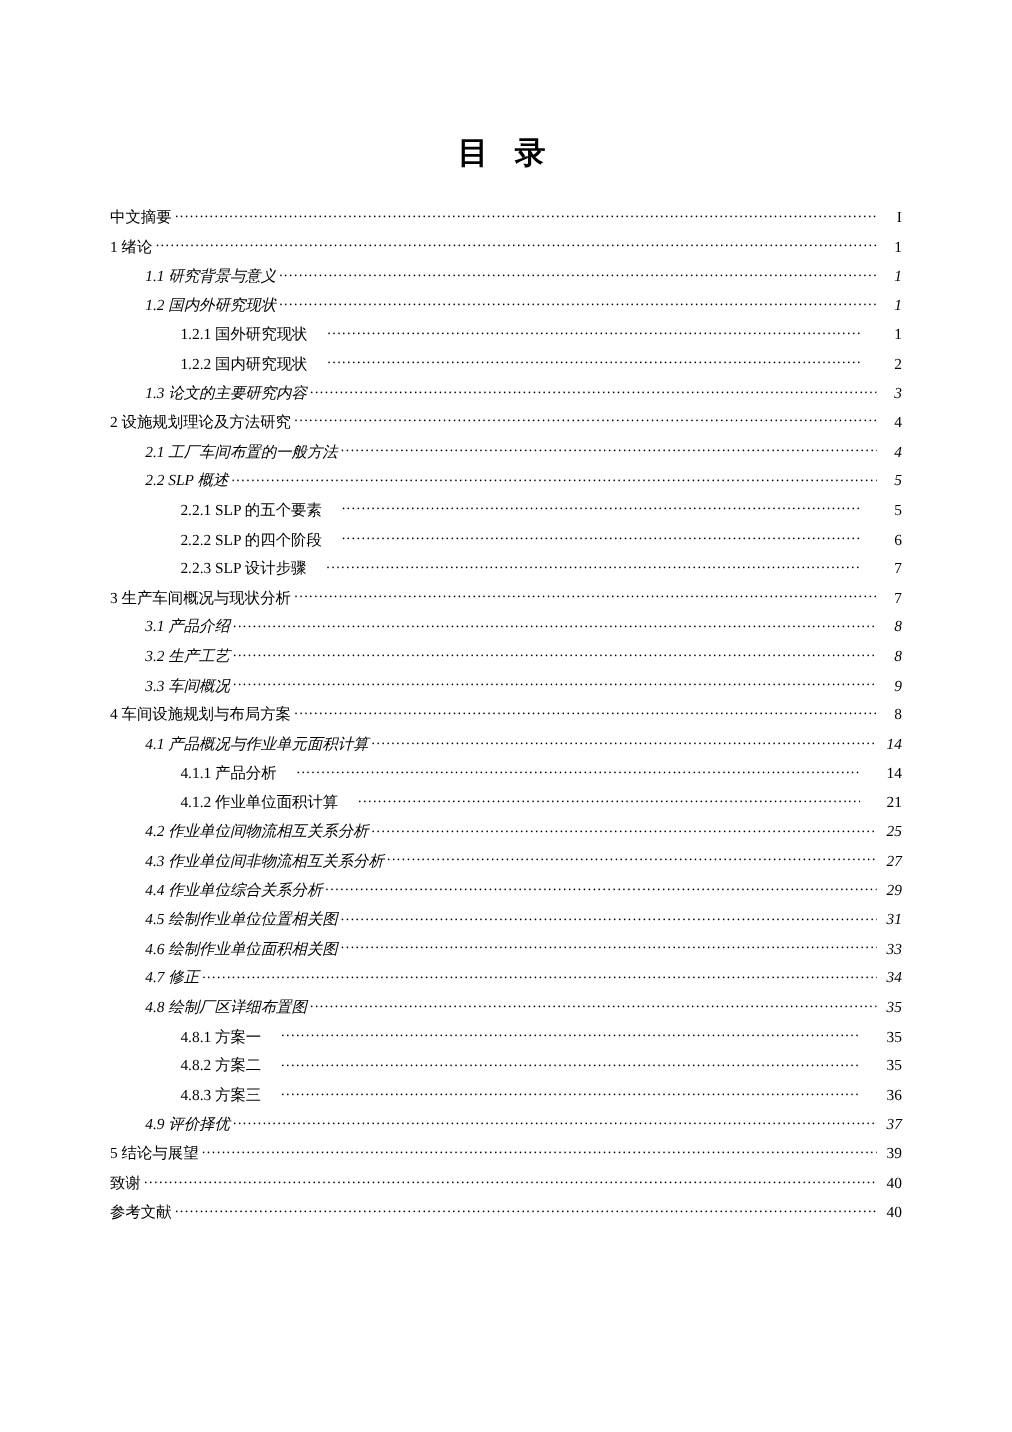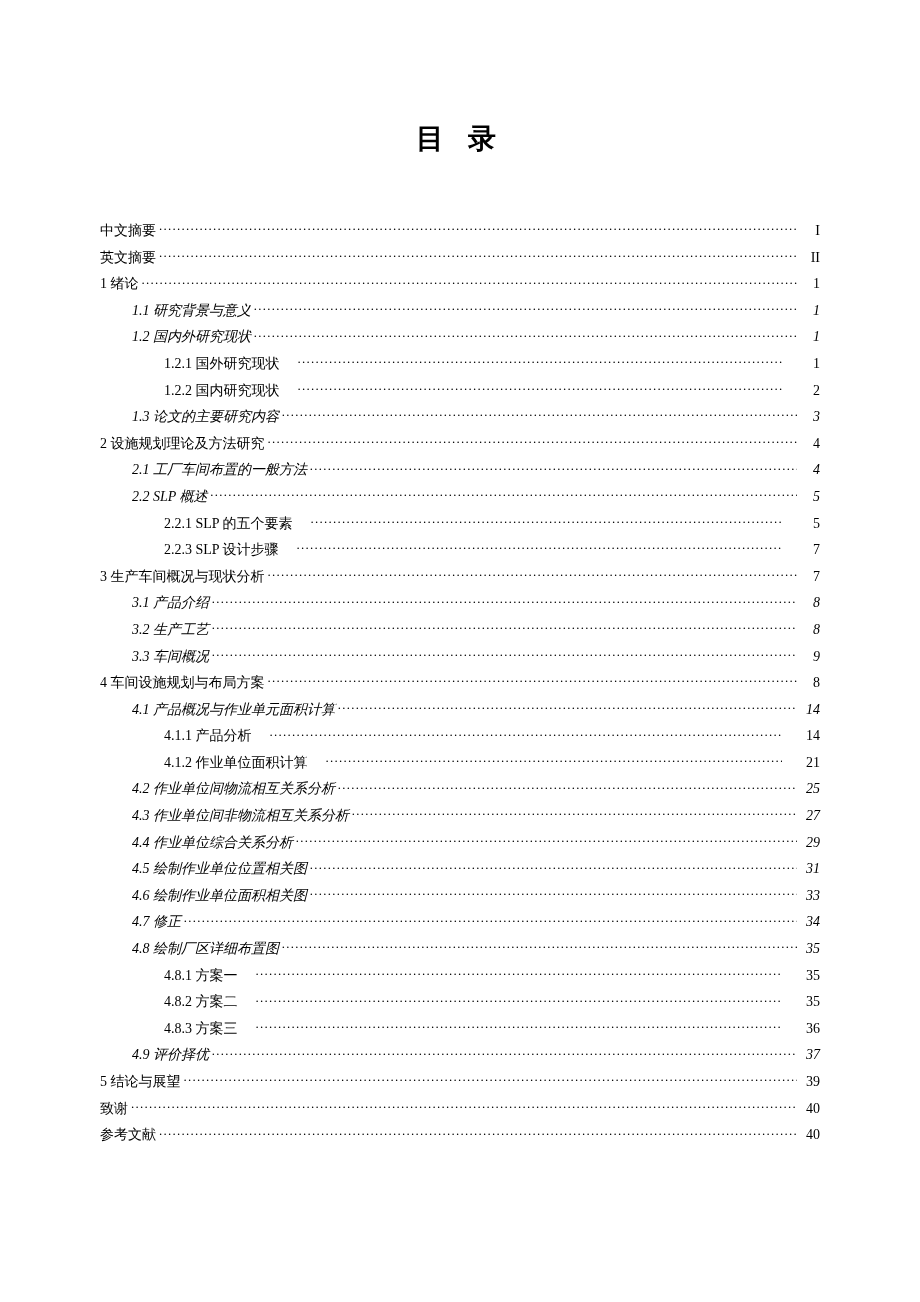--- a/index.html
+++ b/index.html
@@ -14,21 +14,21 @@
       height: 1302px;
       padding: 120px 100px 80px 100px;
       color: #000;
     }
     .title {
       font-family: "SimHei", "黑体", sans-serif;
       font-size: 28px;
       font-weight: bold;
       text-align: center;
       letter-spacing: 8px;
-      margin-bottom: 60px;
+      margin-bottom: 28px;
     }
     .toc {
       font-size: 14px;
       line-height: 1.9;
     }
     .toc-line {
       display: flex;
       align-items: baseline;
       white-space: nowrap;
     }
@@ -70,25 +70,20 @@
 
 <h1 class="title">目 录</h1>
 
 <div class="toc" id="toc-container">
 <div class="toc-line indent-0">
       <span class="toc-label">中文摘要</span>
       <span class="toc-dots"></span>
       <span class="toc-page">I</span>
     </div>
     <div class="toc-line indent-0">
-      <span class="toc-label">英文摘要</span>
-      <span class="toc-dots"></span>
-      <span class="toc-page">II</span>
-    </div>
-    <div class="toc-line indent-0">
       <span class="toc-label">1 绪论</span>
       <span class="toc-dots"></span>
       <span class="toc-page">1</span>
     </div>
     <div class="toc-line indent-1">
       <span class="toc-label">1.1 研究背景与意义</span>
       <span class="toc-dots"></span>
       <span class="toc-page">1</span>
     </div>
     <div class="toc-line indent-1">
@@ -123,20 +118,25 @@
     </div>
     <div class="toc-line indent-1">
       <span class="toc-label">2.2 SLP 概述</span>
       <span class="toc-dots"></span>
       <span class="toc-page">5</span>
     </div>
     <div class="toc-line indent-2">
       <span class="toc-label">2.2.1 SLP 的五个要素</span>
       <span class="toc-dots"></span>
       <span class="toc-page">5</span>
+    </div>
+    <div class="toc-line indent-2">
+      <span class="toc-label">2.2.2 SLP 的四个阶段</span>
+      <span class="toc-dots"></span>
+      <span class="toc-page">6</span>
     </div>
     <div class="toc-line indent-2">
       <span class="toc-label">2.2.3 SLP 设计步骤</span>
       <span class="toc-dots"></span>
       <span class="toc-page">7</span>
     </div>
     <div class="toc-line indent-0">
       <span class="toc-label">3 生产车间概况与现状分析</span>
       <span class="toc-dots"></span>
       <span class="toc-page">7</span>

